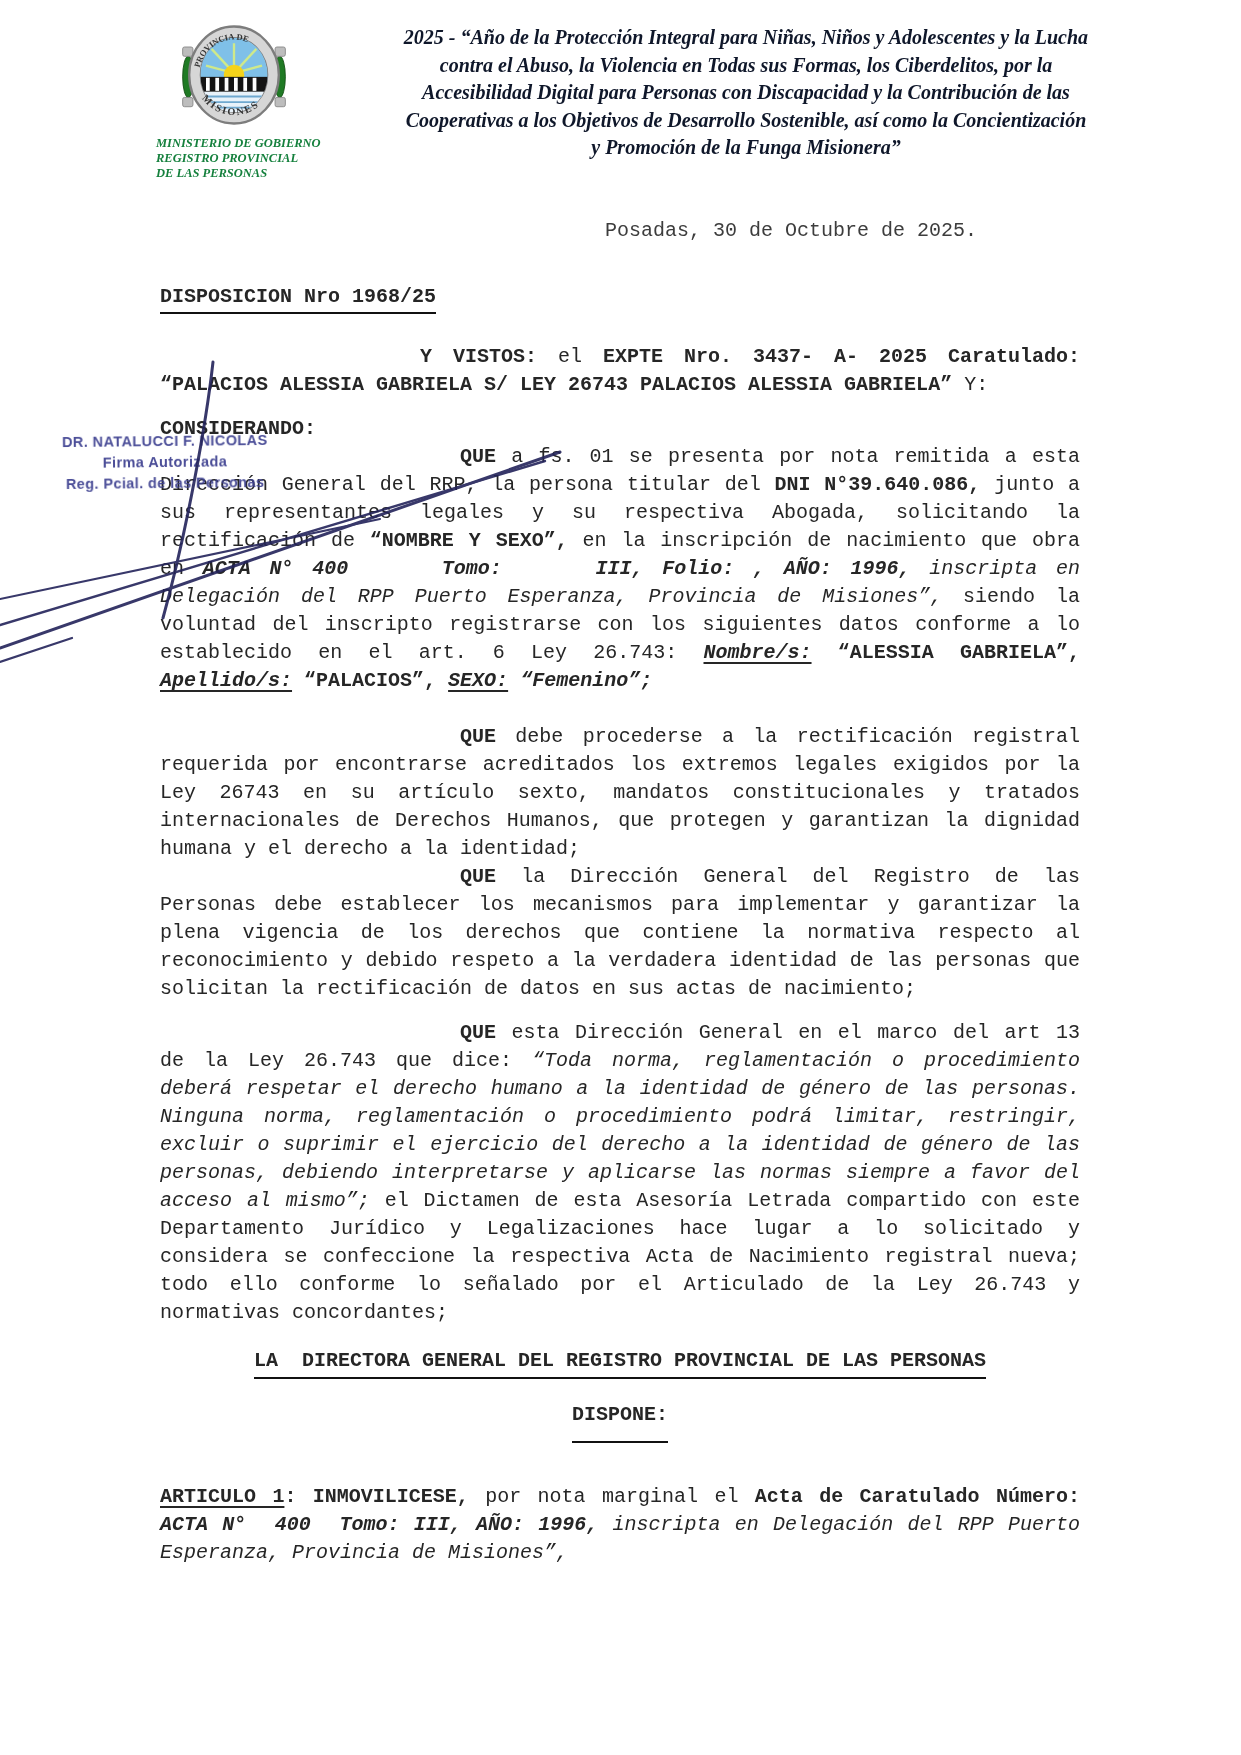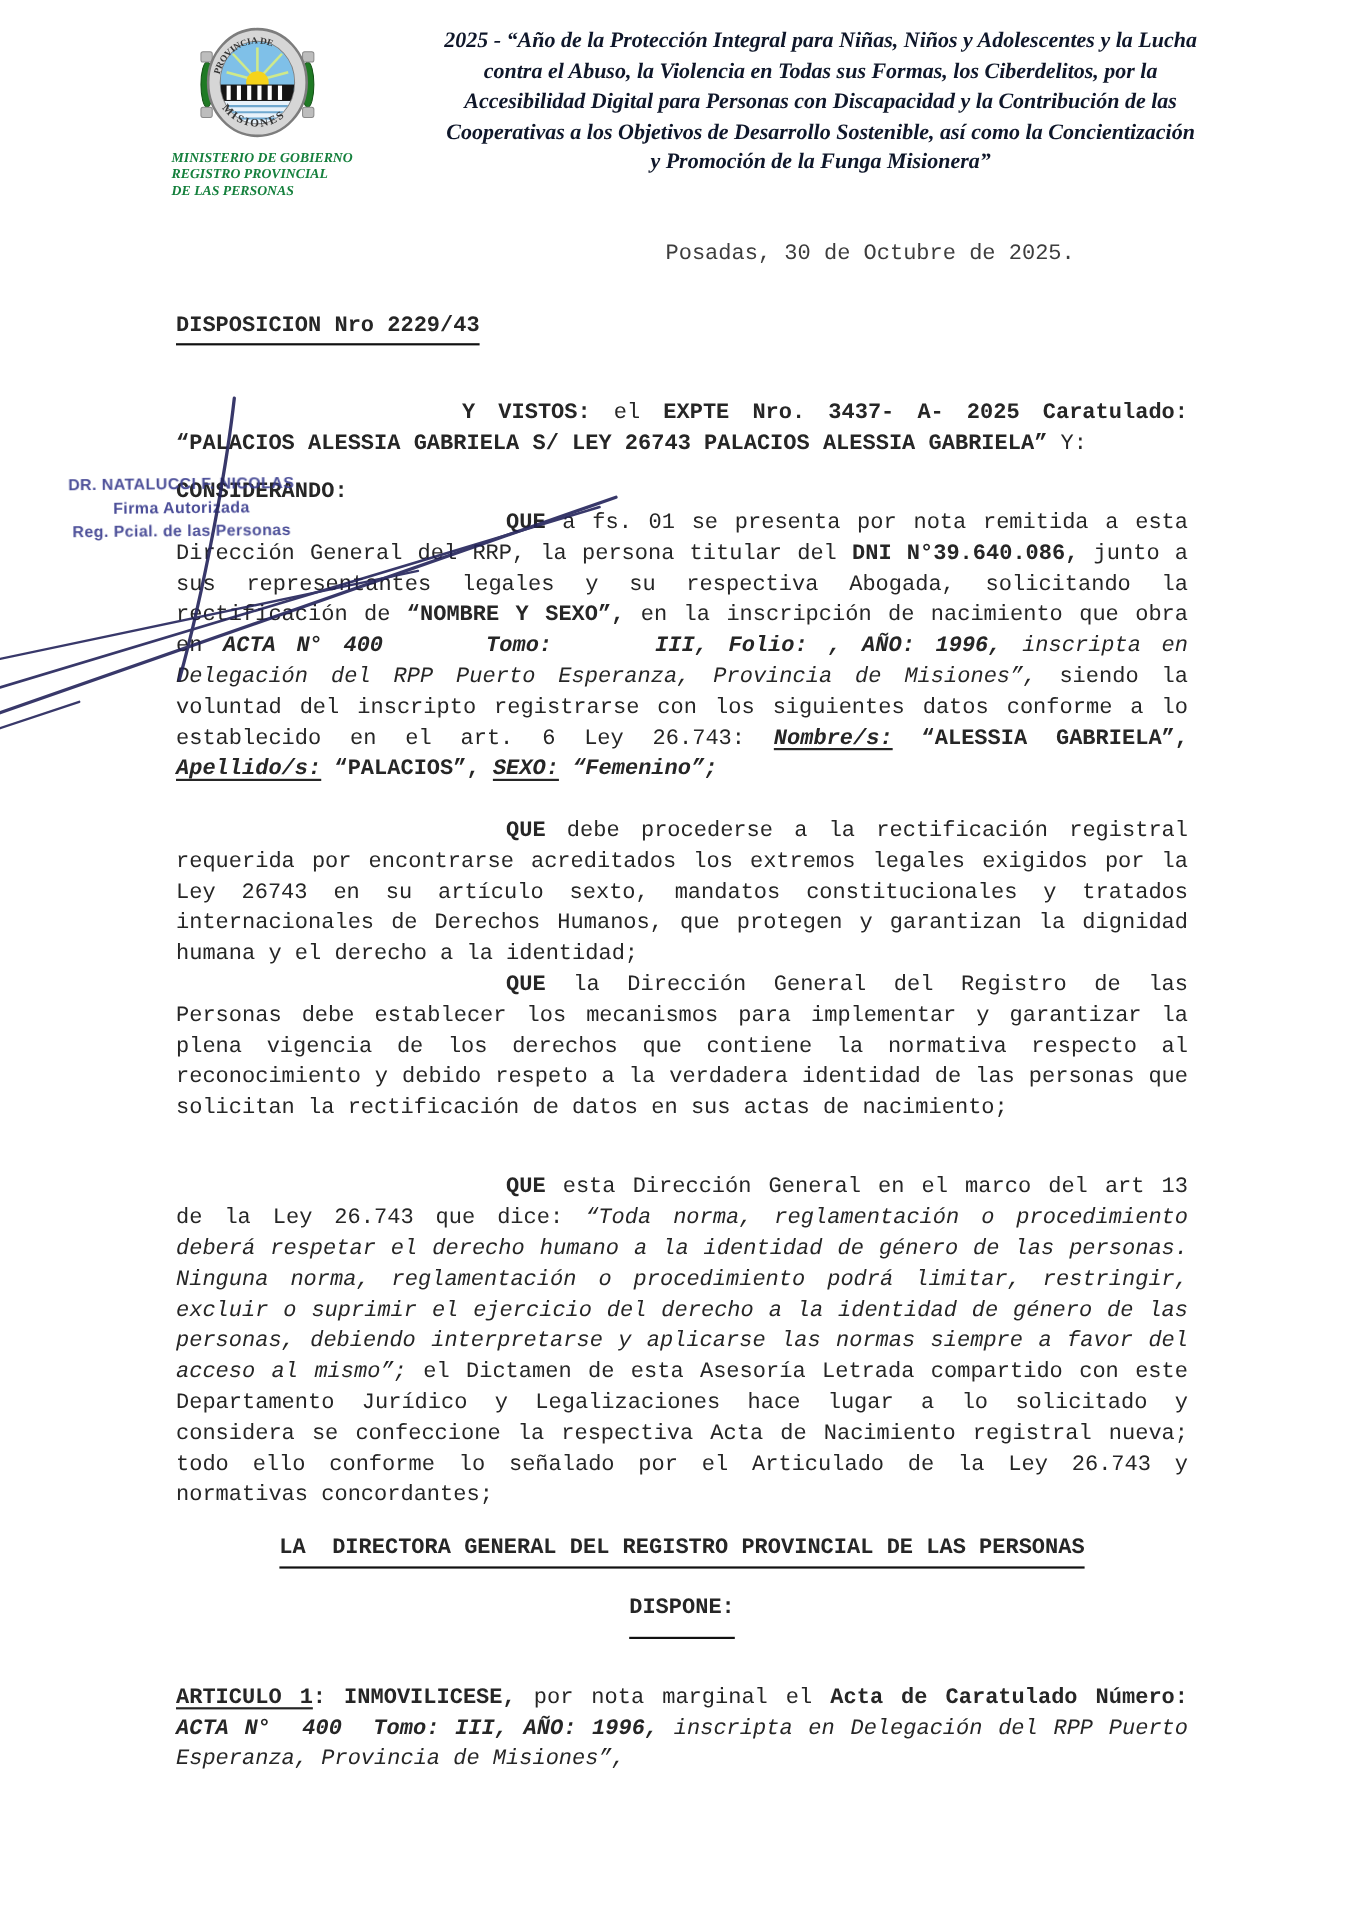--- a/index.html
+++ b/index.html
@@ -27,26 +27,26 @@
     font-size:20px;line-height:27.5px;
     text-align:center;color:#0f172a;
   }
   
   .content{padding:0 161px 0 160px;}
   .mono{font-size:20px;line-height:28px;font-family:Liberation Mono, monospace;}
   .date-line{margin:32px 0 0 445px;color:#3d3d3d;}
   .doc-title{margin:38px 0 0 0;font-weight:bold;}
   .doc-title span{display:inline-block;border-bottom:2.5px solid #111;padding-bottom:1px;}
   p{margin:0;text-align:justify;}
-  .p-vistos{margin-top:48px;text-indent:260px;}
+  .p-vistos{margin-top:29px;text-indent:260px;}
   .p-considerando{margin-top:16px;font-weight:bold;text-align:left;}
   .p-que1{margin-top:0;text-indent:300px;}
   .p-que2{margin-top:28px;text-indent:300px;}
   .p-que3{margin-top:0;text-indent:300px;}
-  .p-que4{margin-top:44px;text-indent:300px;}
+  .p-que4{margin-top:16px;text-indent:300px;}
   .p-porello{margin-top:28px;font-weight:bold;text-align:left;}
   .p-directora{margin-top:20px;text-align:center;font-weight:bold;}
   .p-directora span{display:inline-block;border-bottom:2.5px solid #111;padding-bottom:2px;}
   .p-dispone{margin-top:22px;text-align:center;font-weight:bold;}
   .p-dispone span{display:inline-block;border-bottom:2.5px solid #111;padding-bottom:12px;}
   .p-art1{margin-top:40px;}
   .b{font-weight:bold;}
   .i{font-style:italic;}
   .u{text-decoration:underline;text-underline-offset:4px;text-decoration-thickness:2px;}
   
@@ -130,21 +130,21 @@
       <div>DE LAS PERSONAS</div>
     </div>
 
     <div class="motto">2025 - “Año de la Protección Integral para Niñas, Niños y Adolescentes y la Lucha contra el Abuso, la Violencia en Todas sus Formas, los Ciberdelitos, por la Accesibilidad Digital para Personas con Discapacidad y la Contribución de las Cooperativas a los Objetivos de Desarrollo Sostenible, así como la Concientización y Promoción de la Funga Misionera”</div>
   </div>
 
   <div class="content mono">
     <div class="date-line">Posadas, 30 de Octubre de 2025.</div>
 
     <div class="doc-title">
-      <span>DISPOSICION Nro 2229/43</span>
+      <span>DISPOSICION Nro 1968/25</span>
     </div>
 
     <p class="p-vistos"><span class="b">Y VISTOS:</span><span> el </span><span class="b">EXPTE Nro. 3437- A- 2025 Caratulado: “PALACIOS ALESSIA GABRIELA S/ LEY 26743 PALACIOS ALESSIA GABRIELA”</span><span> Y:</span></p>
 
     <p class="p-considerando">CONSIDERANDO:</p>
 
     <p class="p-que1"><span class="b">QUE</span><span> a fs. 01 se presenta por nota remitida a esta Dirección General del RRP, la persona titular del </span><span class="b">DNI N°39.640.086,</span><span> junto a sus representantes legales y su respectiva Abogada, solicitando la rectificación de </span><span class="b">“NOMBRE Y SEXO”,</span><span> en la inscripción de nacimiento que obra en </span><span class="b i">ACTA N°  400&nbsp;&nbsp;&nbsp;&nbsp;&nbsp;Tomo:&nbsp;&nbsp;&nbsp;&nbsp;&nbsp;III, Folio: , AÑO: 1996,</span><span class="i"> </span><span class="i">inscripta en Delegación del RPP Puerto Esperanza, Provincia de Misiones”,</span><span> siendo la voluntad del inscripto registrarse con los siguientes datos conforme a lo establecido en el art. 6 Ley 26.743: </span><span class="b i u">Nombre/s:</span><span> </span><span class="b">“ALESSIA GABRIELA”,</span><span> </span><span class="b i u">Apellido/s:</span><span> </span><span class="b">“PALACIOS”,</span><span> </span><span class="b i u">SEXO:</span><span> </span><span class="b i">“Femenino”;</span></p>
 
     <p class="p-que2"><span class="b">QUE</span><span> debe procederse a la rectificación registral requerida por encontrarse acreditados los extremos legales exigidos por la Ley 26743 en su artículo sexto, mandatos constitucionales y tratados internacionales de Derechos Humanos, que protegen y garantizan la dignidad humana y el derecho a la identidad;</span></p>
 

